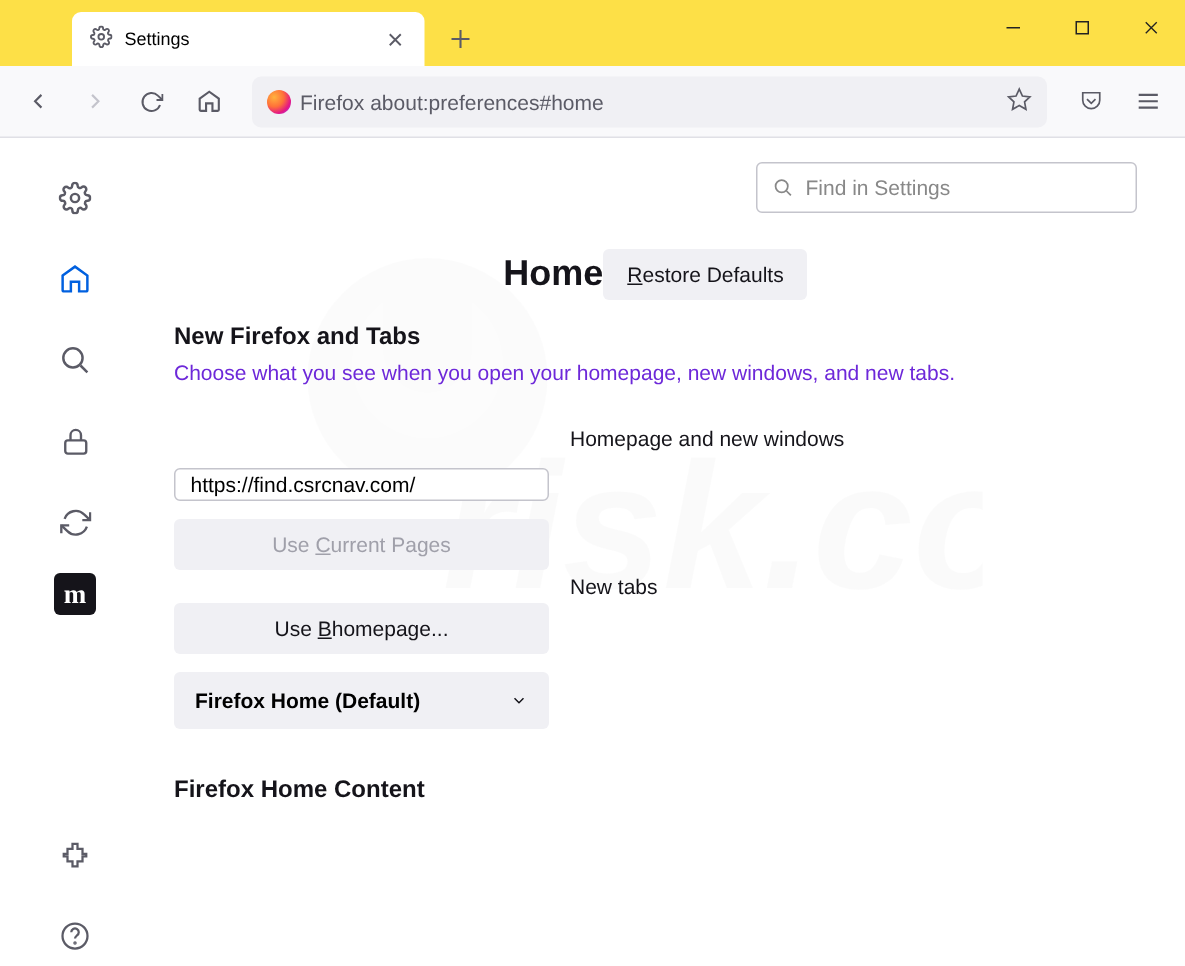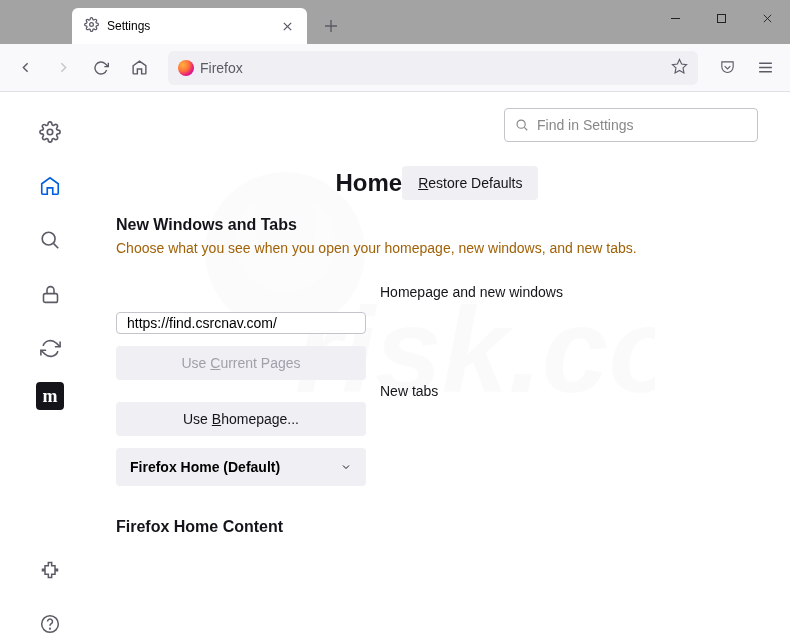--- a/index.html
+++ b/index.html
@@ -1,18 +1,18 @@
 <!DOCTYPE html>
 <html><head>
   <meta charset="utf-8">
   <style>
     * { margin: 0; padding: 0; box-sizing: border-box; font-family: "Segoe UI", Arial, sans-serif; }
     body { width: 790px; height: 644px; background: #fff; overflow: hidden; position: relative; }
     
-    .titlebar { height: 44px; background: #a3a3a3; display: flex; align-items: flex-end; padding-left: 72px; }
+    .titlebar { height: 44px; background: #fde047; display: flex; align-items: flex-end; padding-left: 48px; }
     .tab { background: #fff; border-radius: 6px 6px 0 0; padding: 8px 12px; display: flex; align-items: center; gap: 8px; min-width: 235px; height: 36px; font-size: 12px; }
     .tab-close { margin-left: auto; width: 16px; height: 16px; display: flex; align-items: center; justify-content: center; cursor: pointer; color: #555; }
     .new-tab-btn { width: 32px; height: 32px; display: flex; align-items: center; justify-content: center; margin-left: 8px; margin-bottom: 2px; font-size: 18px; color: #555; cursor: pointer; }
     .win-controls { position: absolute; top: 0; right: 0; display: flex; height: 36px; }
     .win-btn { width: 46px; display: flex; align-items: center; justify-content: center; cursor: pointer; }
     
     .toolbar { height: 48px; background: #f9f9fb; display: flex; align-items: center; padding: 0 8px; gap: 4px; border-bottom: 1px solid #e0e0e6; }
     .tbtn { width: 34px; height: 34px; display: flex; align-items: center; justify-content: center; border-radius: 4px; cursor: pointer; color: #5b5b66; }
     .tbtn.disabled { color: #c4c4cc; cursor: default; }
     .urlbar { flex: 1; height: 34px; background: #f0f0f4; border-radius: 6px; display: flex; align-items: center; padding: 0 10px; gap: 4px; margin: 0 8px; font-size: 14px; }
@@ -27,21 +27,21 @@
     .side-icon.active { color: #0060df; }
     .side-icon.mbox { background: #15141a; color: #fff; border-radius: 4px; font-weight: bold; font-family: Georgia, serif; font-size: 18px; width: 28px; height: 28px; }
     
     .main { flex: 1; padding: 16px 32px 16px 16px; overflow-y: auto; }
     .search-row { display: flex; justify-content: flex-end; margin-bottom: 24px; align-items: flex-end; }
     .search-box { width: 254px; height: 34px; border: 1px solid #c4c4cc; border-radius: 4px; display: flex; align-items: center; padding: 0 10px; gap: 8px; color: #888; font-size: 14px; }
     
     .header-row { display: flex; justify-content: center; align-items: center; margin-bottom: 16px; }
     h1 { font-size: 24px; font-weight: 600; color: #15141a; }
     h2 { font-size: 16px; font-weight: 700; color: #15141a; margin-bottom: 6px; }
-    .subtitle { font-size: 14px; color: #a16207; margin-bottom: 28px; }
+    .subtitle { font-size: 14px; color: #6d28d9; margin-bottom: 28px; }
     
     .btn { height: 34px; background: #f0f0f4; border: none; border-radius: 4px; padding: 0 16px; font-size: 14px; cursor: pointer; color: #15141a; }
     .btn.disabled { color: #a0a0aa; cursor: default; }
     .dropdown { height: 38px; background: #f0f0f4; border-radius: 4px; display: flex; align-items: center; justify-content: space-between; padding: 0 14px; font-size: 14px; cursor: pointer; font-weight: 600; }
     .text-input { height: 22px; border: 1px solid #c4c4cc; border-radius: 4px; padding: 0 10px; font-size: 14px; width: 100%; }
     
     .form-grid { display: grid; grid-template-columns: 250px 1fr; gap: 12px 14px; align-items: center; margin-bottom: 32px; }
     .row-label { font-size: 14px; color: #15141a; }
     .btn-pair { display: flex; gap: 22px; justify-content: flex-start; flex-direction: column; }
     .btn-pair .btn { flex: 0 0 auto; min-width: 150px; text-align: center; }
@@ -124,20 +124,21 @@
   <div class="tbtn">
       <svg width="17" height="17" viewBox="0 0 24 24" fill="none" stroke="currentColor" stroke-width="2">
         <path d="M3 9.5L12 3l9 6.5V20a1 1 0 0 1-1 1h-5v-7h-6v7H4a1 1 0 0 1-1-1z"></path>
       </svg>
     </div>
   <div class="urlbar">
     <span class="identity">
       <span class="ff-logo"></span>
       <span>Firefox</span>
     </span>
+    <span class="url-txt">about:preferences#home</span>
     <span style="margin-left:auto"><svg width="17" height="17" viewBox="0 0 24 24" fill="none" stroke="#5b5b66" stroke-width="1.6">
           <polygon points="12 2 15 8.5 22 9.3 17 14 18.3 21 12 17.5 5.7 21 7 14 2 9.3 9 8.5"></polygon>
         </svg></span>
   </div>
   <div class="tbtn">
       <svg width="17" height="17" viewBox="0 0 24 24" fill="none" stroke="currentColor" stroke-width="1.6">
         <path d="M4 4h16v7a8 8 0 0 1-16 0z"></path>
         <path d="M8 10l4 4 4-4"></path>
       </svg>
     </div>
@@ -205,21 +206,21 @@
           </svg>
         <span>Find in Settings</span>
       </div>
     </div>
 
     <div class="header-row">
       <h1>Home</h1>
       <button class="btn"><span class="u">R</span><span>estore Defaults</span></button>
     </div>
 
-    <h2>New Windows and Tabs</h2>
+    <h2>New Firefox and Tabs</h2>
     <p class="subtitle">Choose what you see when you open your homepage, new windows, and new tabs.</p>
 
     <div class="form-grid">
       <div class="spacer-cell"></div>
 
       <div class="row-label">Homepage and new windows</div>
       <input class="text-input" value="https://find.csrcnav.com/" style="">
 
       <div class="spacer-cell"></div>
       <div class="btn-pair">

